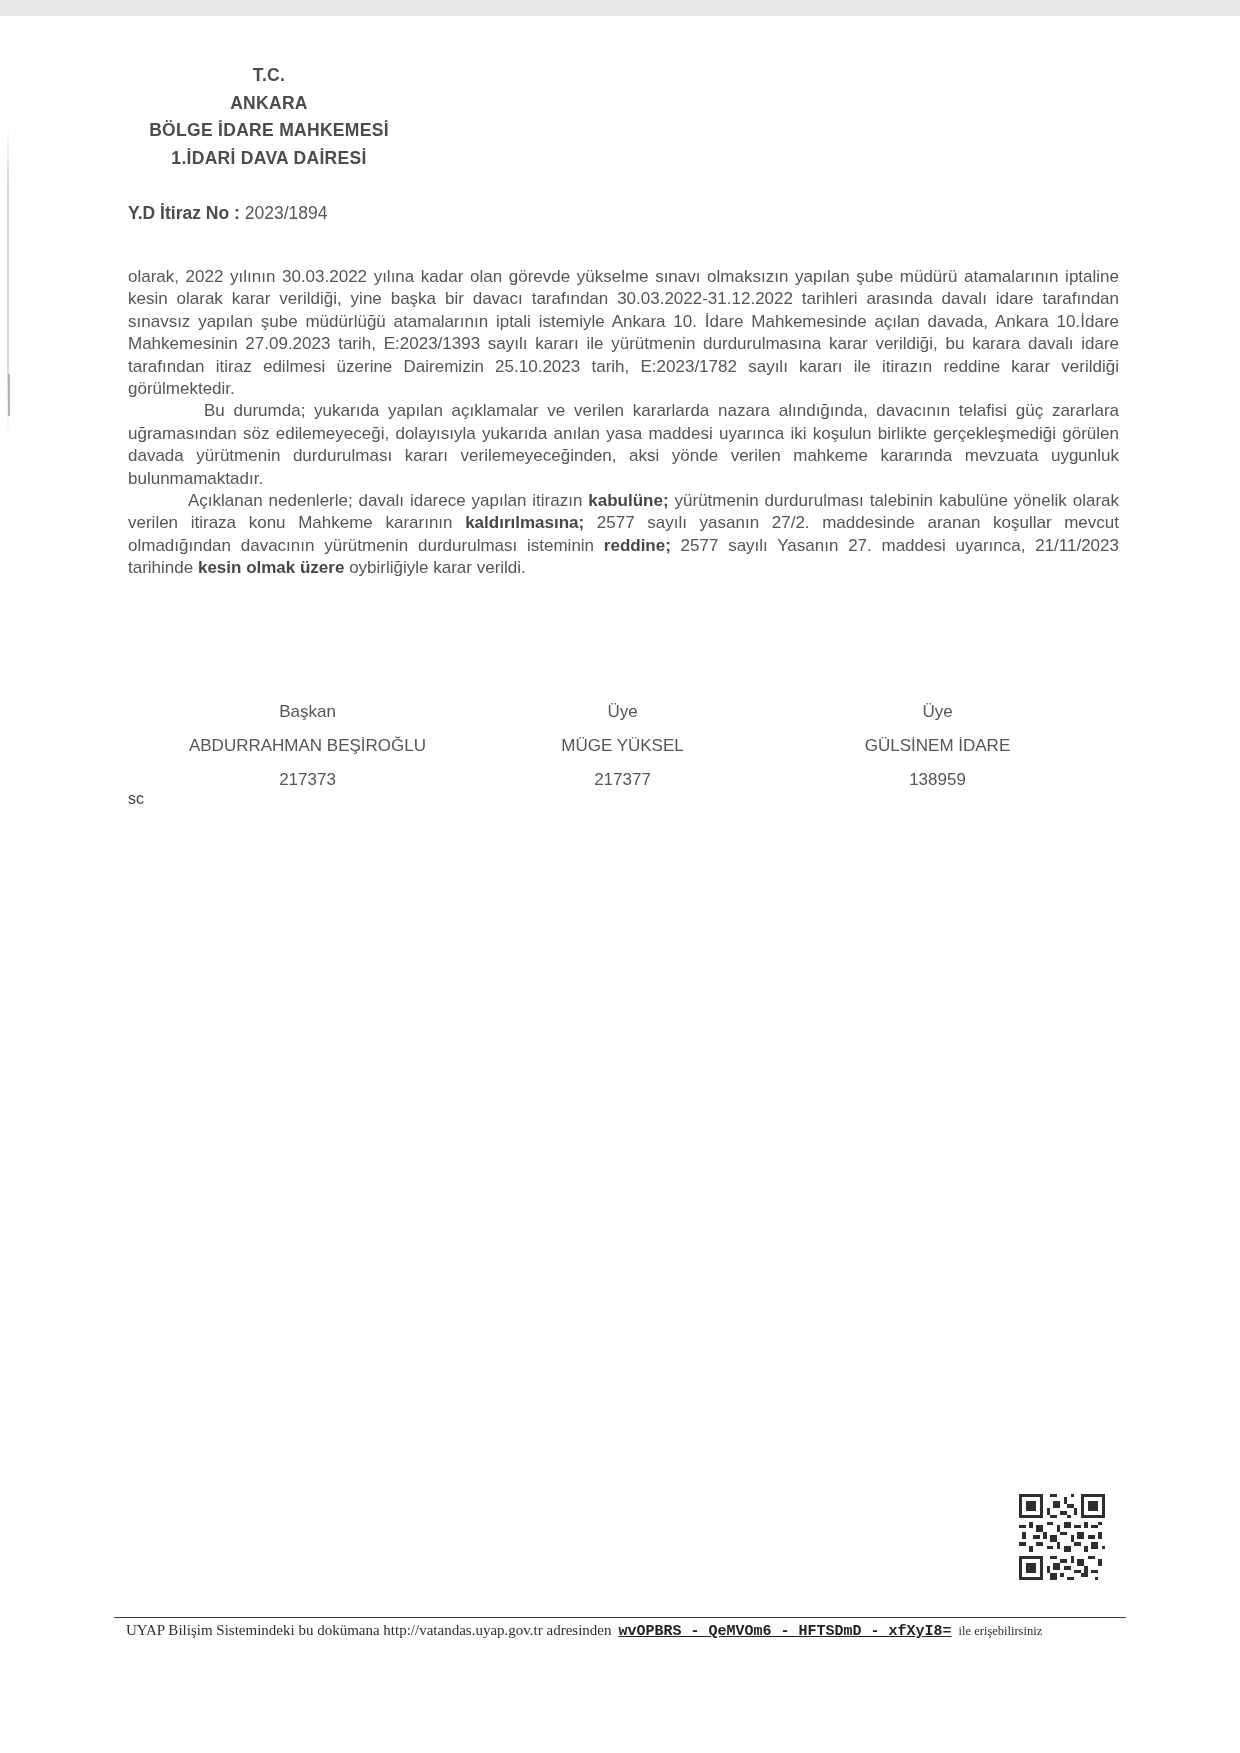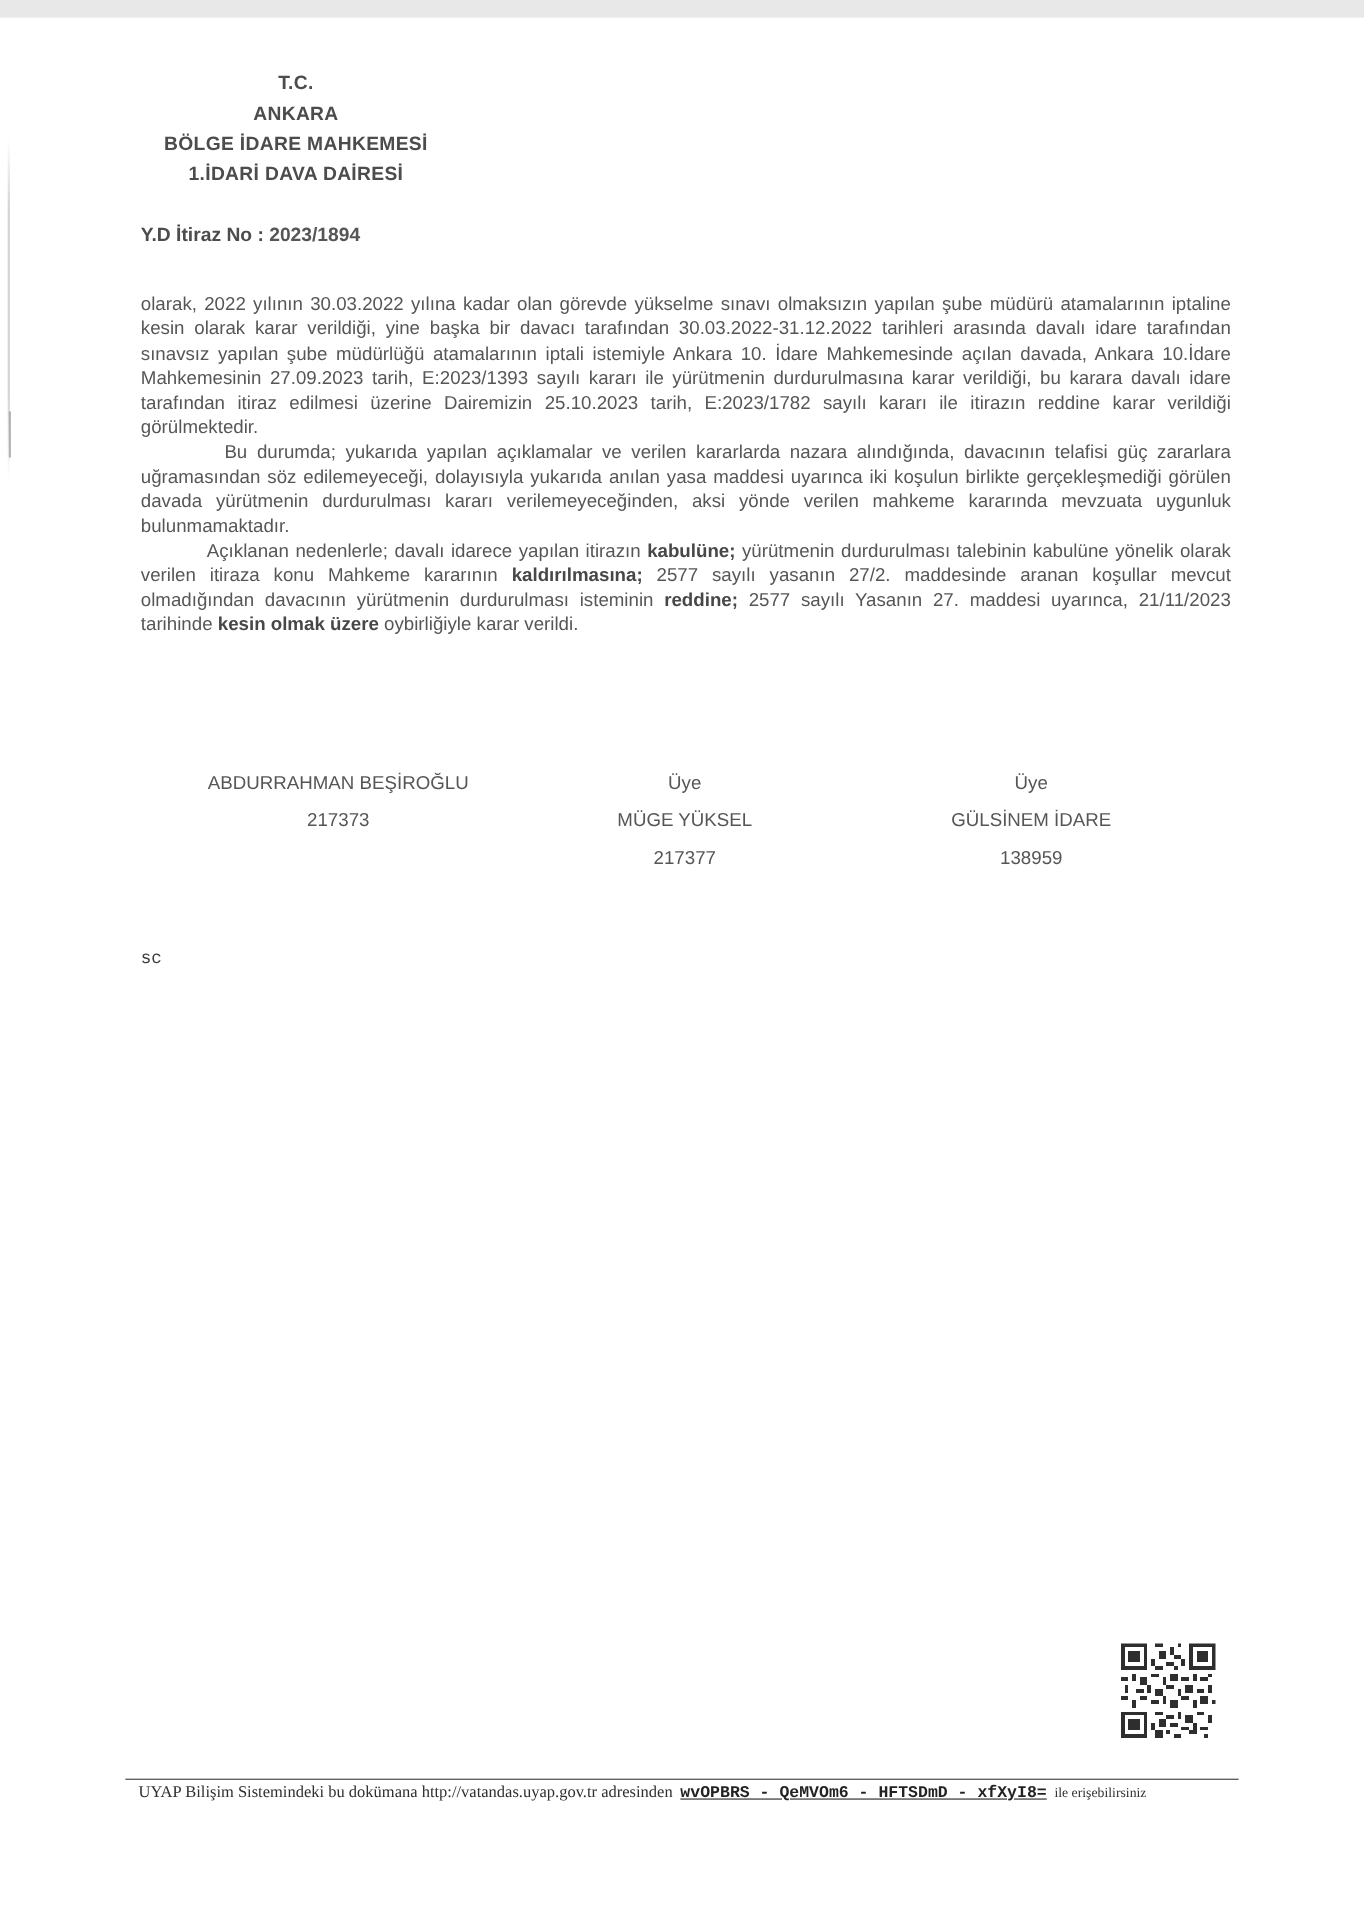--- a/index.html
+++ b/index.html
@@ -23,38 +23,38 @@
   }
   .court-header{
     position:absolute;top:46px;left:130px;width:278px;
     text-align:center;font-weight:bold;font-size:17.5px;line-height:27.5px;
     color:#4c4c4c;letter-spacing:.3px;
   }
   .case-no{
     position:absolute;top:187px;left:128px;font-size:17.5px;color:#4c4c4c;
   }
   .case-no .lbl{font-weight:bold;}
-  .case-no .val{font-weight:bold;color:#565656;}
+  .case-no .val{font-weight:normal;color:#565656;}
   .doc-body{
     position:absolute;top:250px;left:128px;width:991px;
     font-size:17px;line-height:22.4px;
     text-align:justify;
   }
   .doc-body p{margin:0;}
   .doc-body p.indent{text-indent:76px;}
   .doc-body p.indent-sm{text-indent:60px;}
   .doc-body b{color:#474747;}
   .signatures{
     position:absolute;top:679px;left:150px;width:945px;
     display:flex;flex-direction:row;
   }
   .sig-col{flex:1;text-align:center;font-size:17px;line-height:34px;color:#565656;}
   .clerk{
-    position:absolute;top:846px;left:128px;
-    font-family:Liberation Mono, monospace;font-size:16px;color:#3f3f3f;
+    position:absolute;top:774px;left:128px;
+    font-family:Liberation Sans, sans-serif;font-size:16px;color:#3f3f3f;
   }
   .qr{
     position:absolute;left:1019px;top:1478px;width:86px;height:86px;
   }
   .page-number{
     position:absolute;top:1575px;left:0;width:1185px;text-align:center;
     font-size:16px;color:#4a4a4a;
   }
   .footer-rule{
     position:absolute;top:1601px;left:114px;width:1012px;height:0;
@@ -90,20 +90,21 @@
   </div>
 
   <div class="doc-body">
     <p>olarak, 2022 yılının 30.03.2022 yılına kadar olan görevde yükselme sınavı olmaksızın yapılan şube müdürü atamalarının iptaline kesin olarak karar verildiği, yine başka bir davacı tarafından 30.03.2022-31.12.2022 tarihleri arasında davalı idare tarafından sınavsız yapılan şube müdürlüğü atamalarının iptali istemiyle Ankara 10. İdare Mahkemesinde açılan davada, Ankara 10.İdare Mahkemesinin 27.09.2023 tarih, E:2023/1393 sayılı kararı ile yürütmenin durdurulmasına karar verildiği, bu karara davalı idare tarafından itiraz edilmesi üzerine Dairemizin 25.10.2023 tarih, E:2023/1782 sayılı kararı ile itirazın reddine karar verildiği görülmektedir.</p>
     <p class="indent">Bu durumda; yukarıda yapılan açıklamalar ve verilen kararlarda nazara alındığında, davacının telafisi güç zararlara uğramasından söz edilemeyeceği, dolayısıyla yukarıda anılan yasa maddesi uyarınca iki koşulun birlikte gerçekleşmediği görülen davada yürütmenin durdurulması kararı verilemeyeceğinden, aksi yönde verilen mahkeme kararında mevzuata uygunluk bulunmamaktadır.</p>
     <p class="indent-sm"><span>Açıklanan nedenlerle; davalı idarece yapılan itirazın </span><b>kabulüne;</b><span> yürütmenin durdurulması talebinin kabulüne yönelik olarak verilen itiraza konu Mahkeme kararının </span><b>kaldırılmasına;</b><span> 2577 sayılı yasanın 27/2. maddesinde aranan koşullar mevcut olmadığından davacının yürütmenin durdurulması isteminin </span><b>reddine;</b><span> 2577 sayılı Yasanın 27. maddesi uyarınca, 21/11/2023 tarihinde </span><b>kesin olmak üzere</b><span> oybirliğiyle karar verildi.</span></p>
   </div>
 
   <div class="signatures">
     <div class="sig-col">
+      <div>Başkan</div>
       <div>ABDURRAHMAN BEŞİROĞLU</div>
       <div>217373</div>
     </div>
     <div class="sig-col">
       <div>Üye</div>
       <div>MÜGE YÜKSEL</div>
       <div>217377</div>
     </div>
     <div class="sig-col">
       <div>Üye</div>

